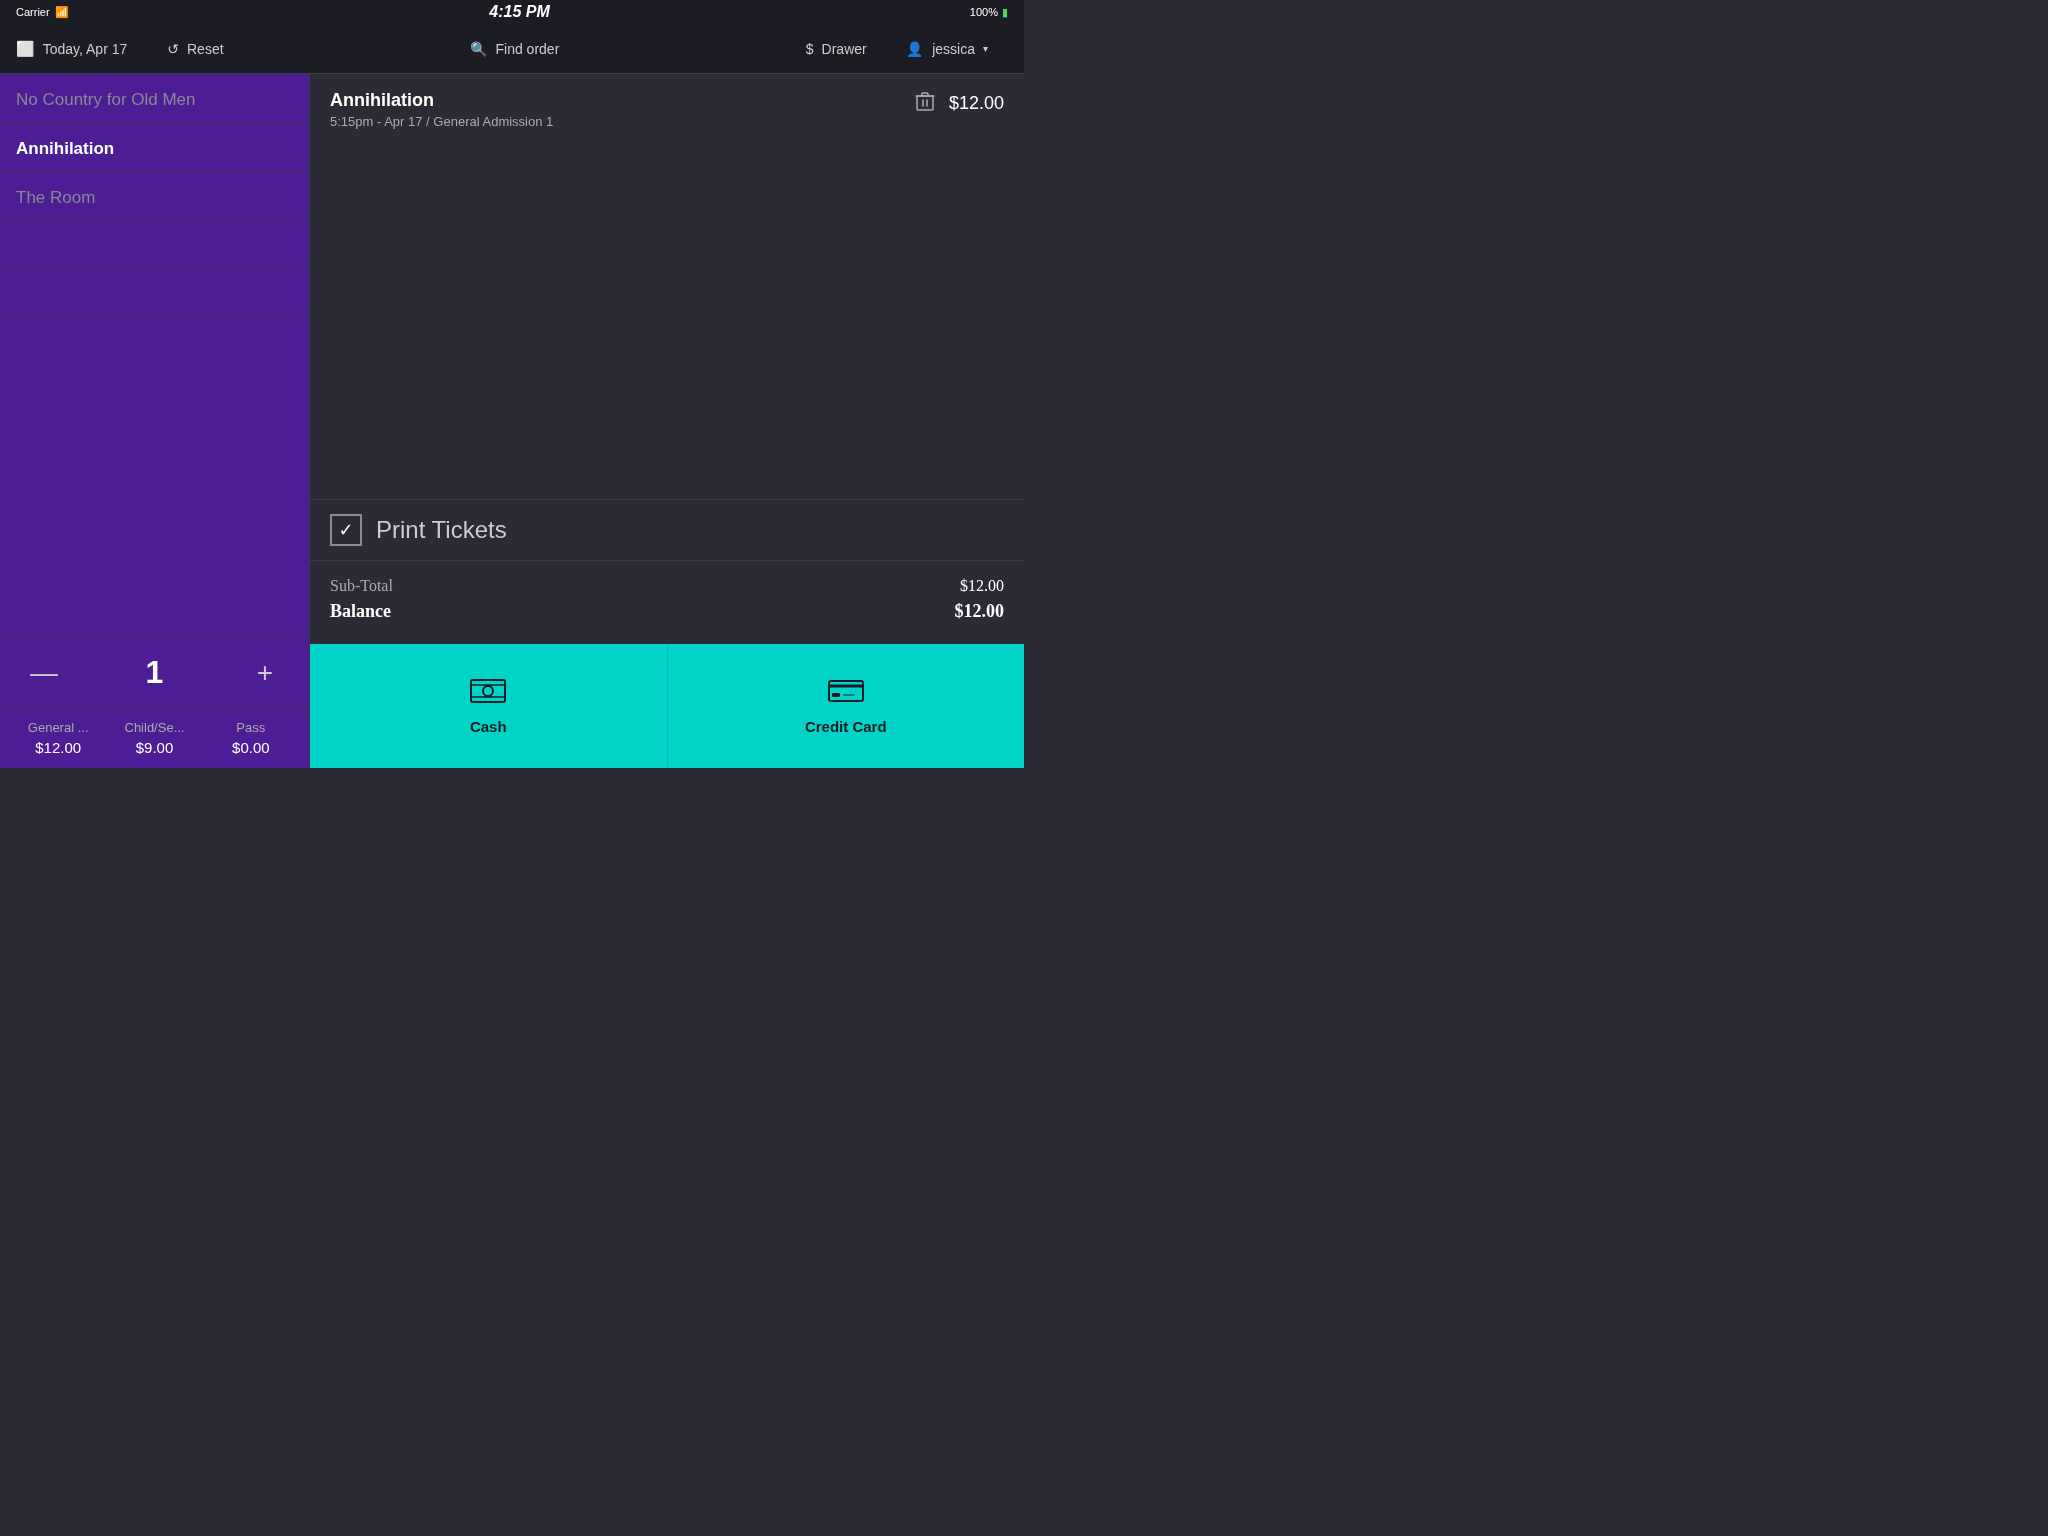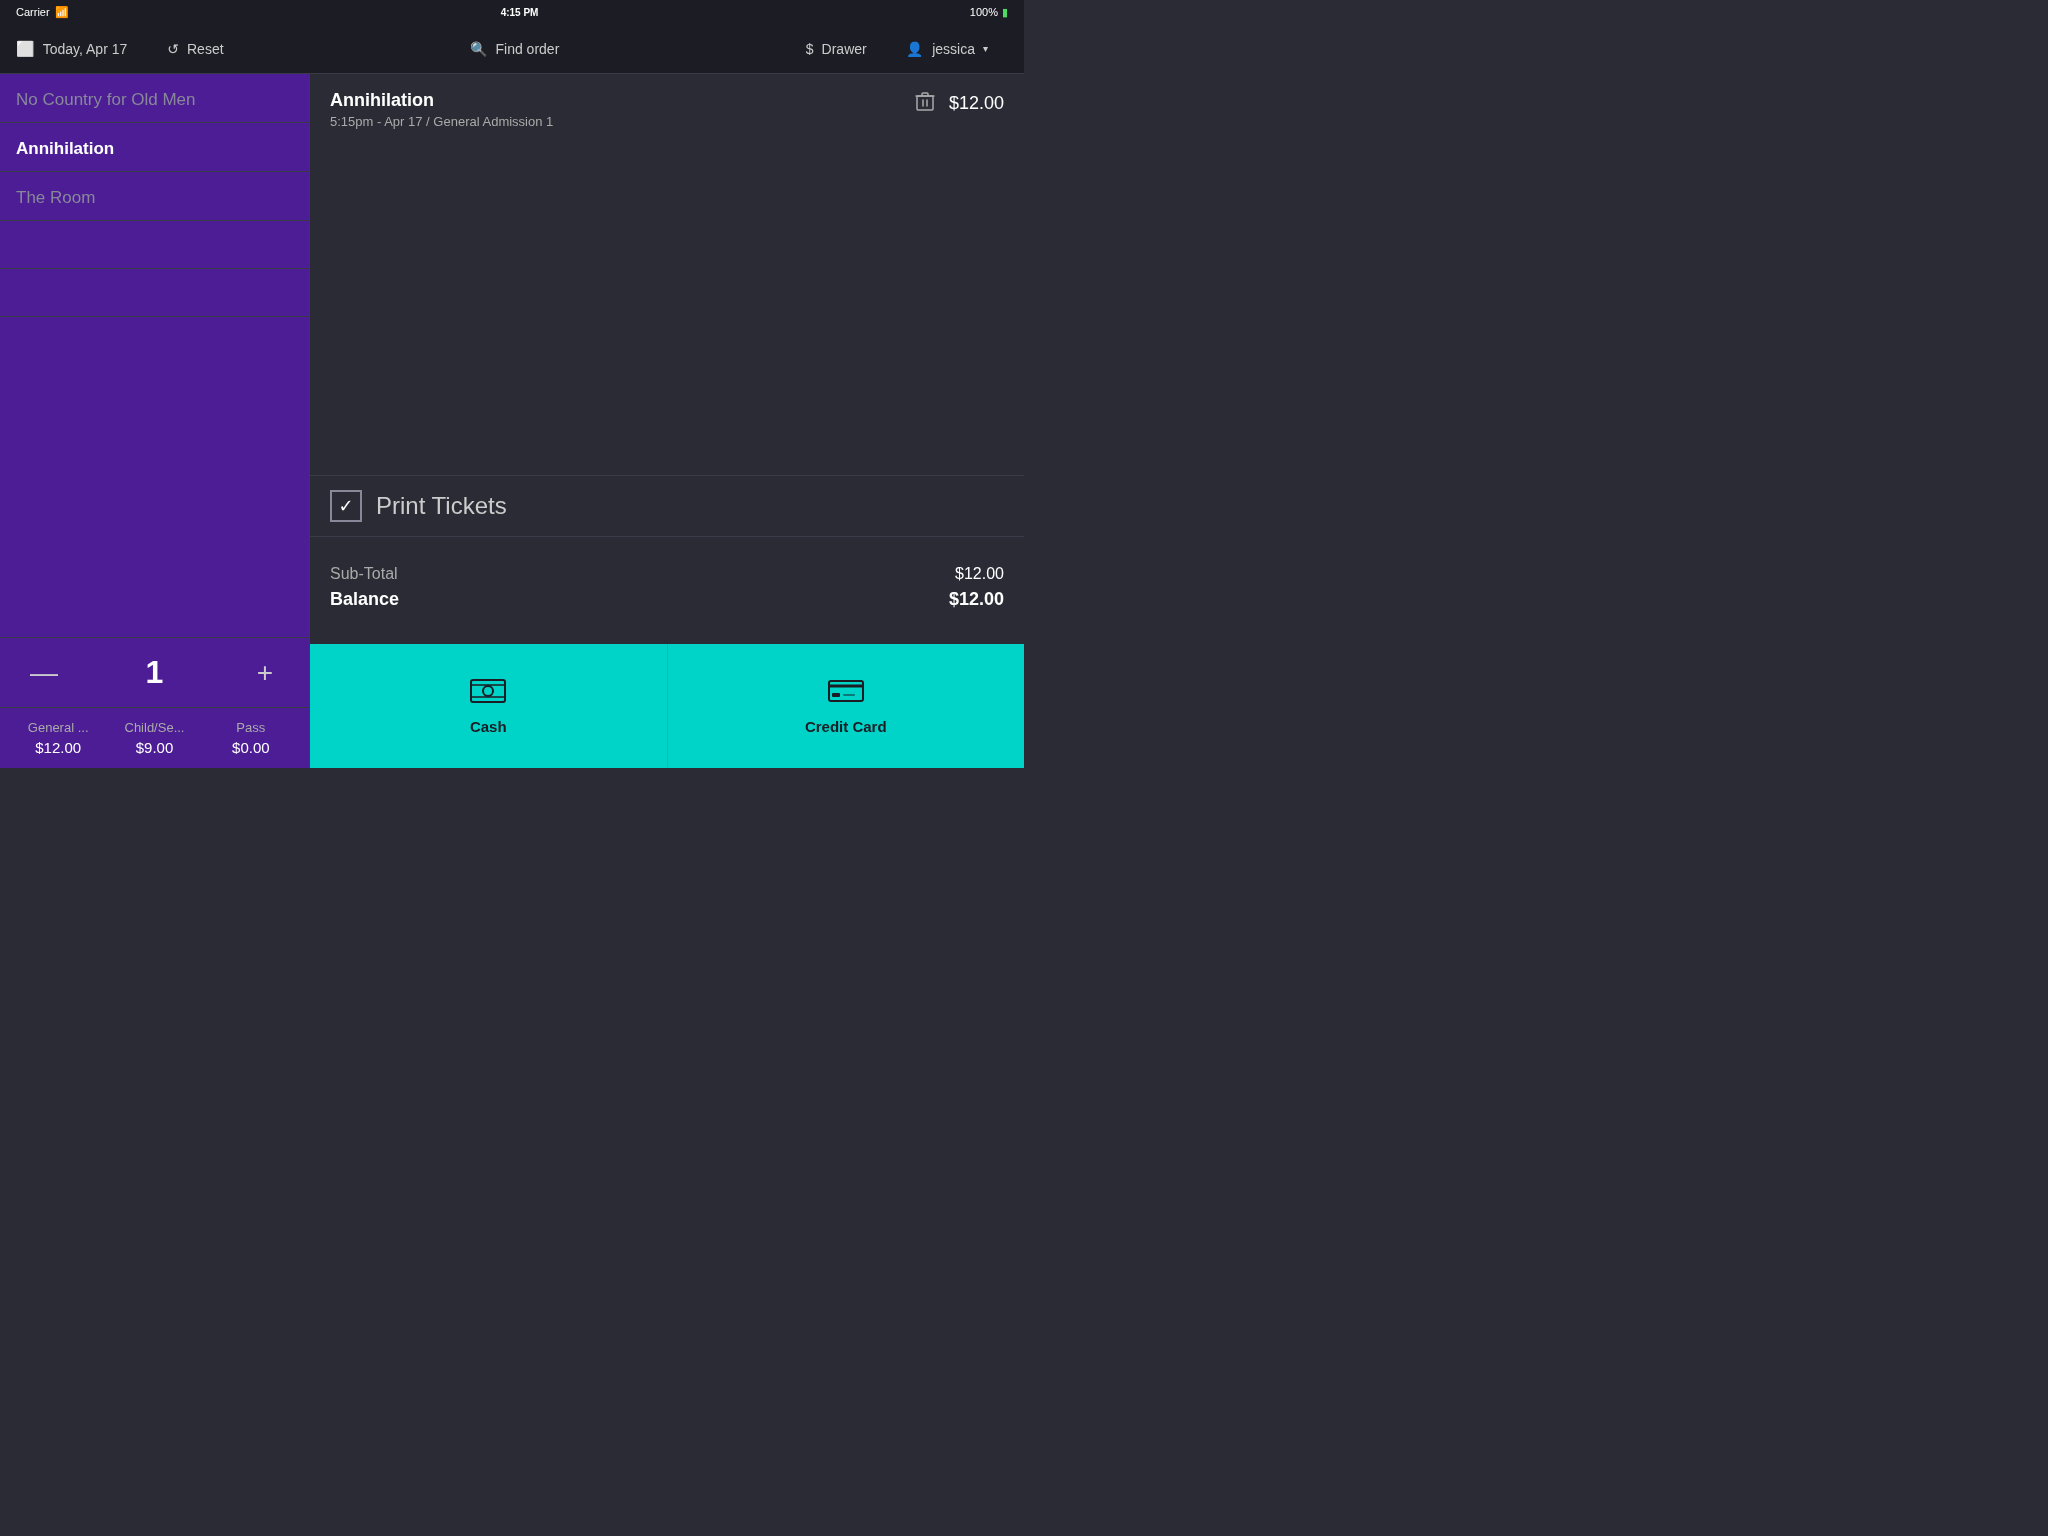--- a/index.html
+++ b/index.html
@@ -216,22 +216,23 @@
       font-size: 18px;
     }
     .print-tickets-label {
       font-size: 24px;
       color: #cccccc;
       text-align: right;
     }
 
     
     .totals-section {
-      padding: 28px 20px;
+      padding: 16px 20px;
       border-top: 1px solid #3a3a48;
+      font-family: Liberation Serif, serif;
     }
     .totals-row {
       display: flex;
       justify-content: space-between;
       margin-bottom: 6px;
     }
     .totals-label {
       font-size: 16px;
       color: #aaaaaa;
     }
@@ -278,21 +279,21 @@
     }
   </style>
 </head>
 <body>
 
 <div class="status-bar">
   <div class="status-left">
     <span>Carrier</span>
     <span>📶</span>
   </div>
-  <div style="font-size:10px;font-weight:600;">4:15 PM</div>
+  <div style="font-size:16px;font-weight:600;font-style:italic;">4:15 PM</div>
   <div class="status-right">
     <span>100%</span>
     <span style="color:#4CD964;">▮</span>
   </div>
 </div>
 
 <div class="nav-bar">
   <div class="nav-item nav-item-date">
     <span style="font-size:15px;">⬜</span>
     <span>Today, Apr 17</span>

